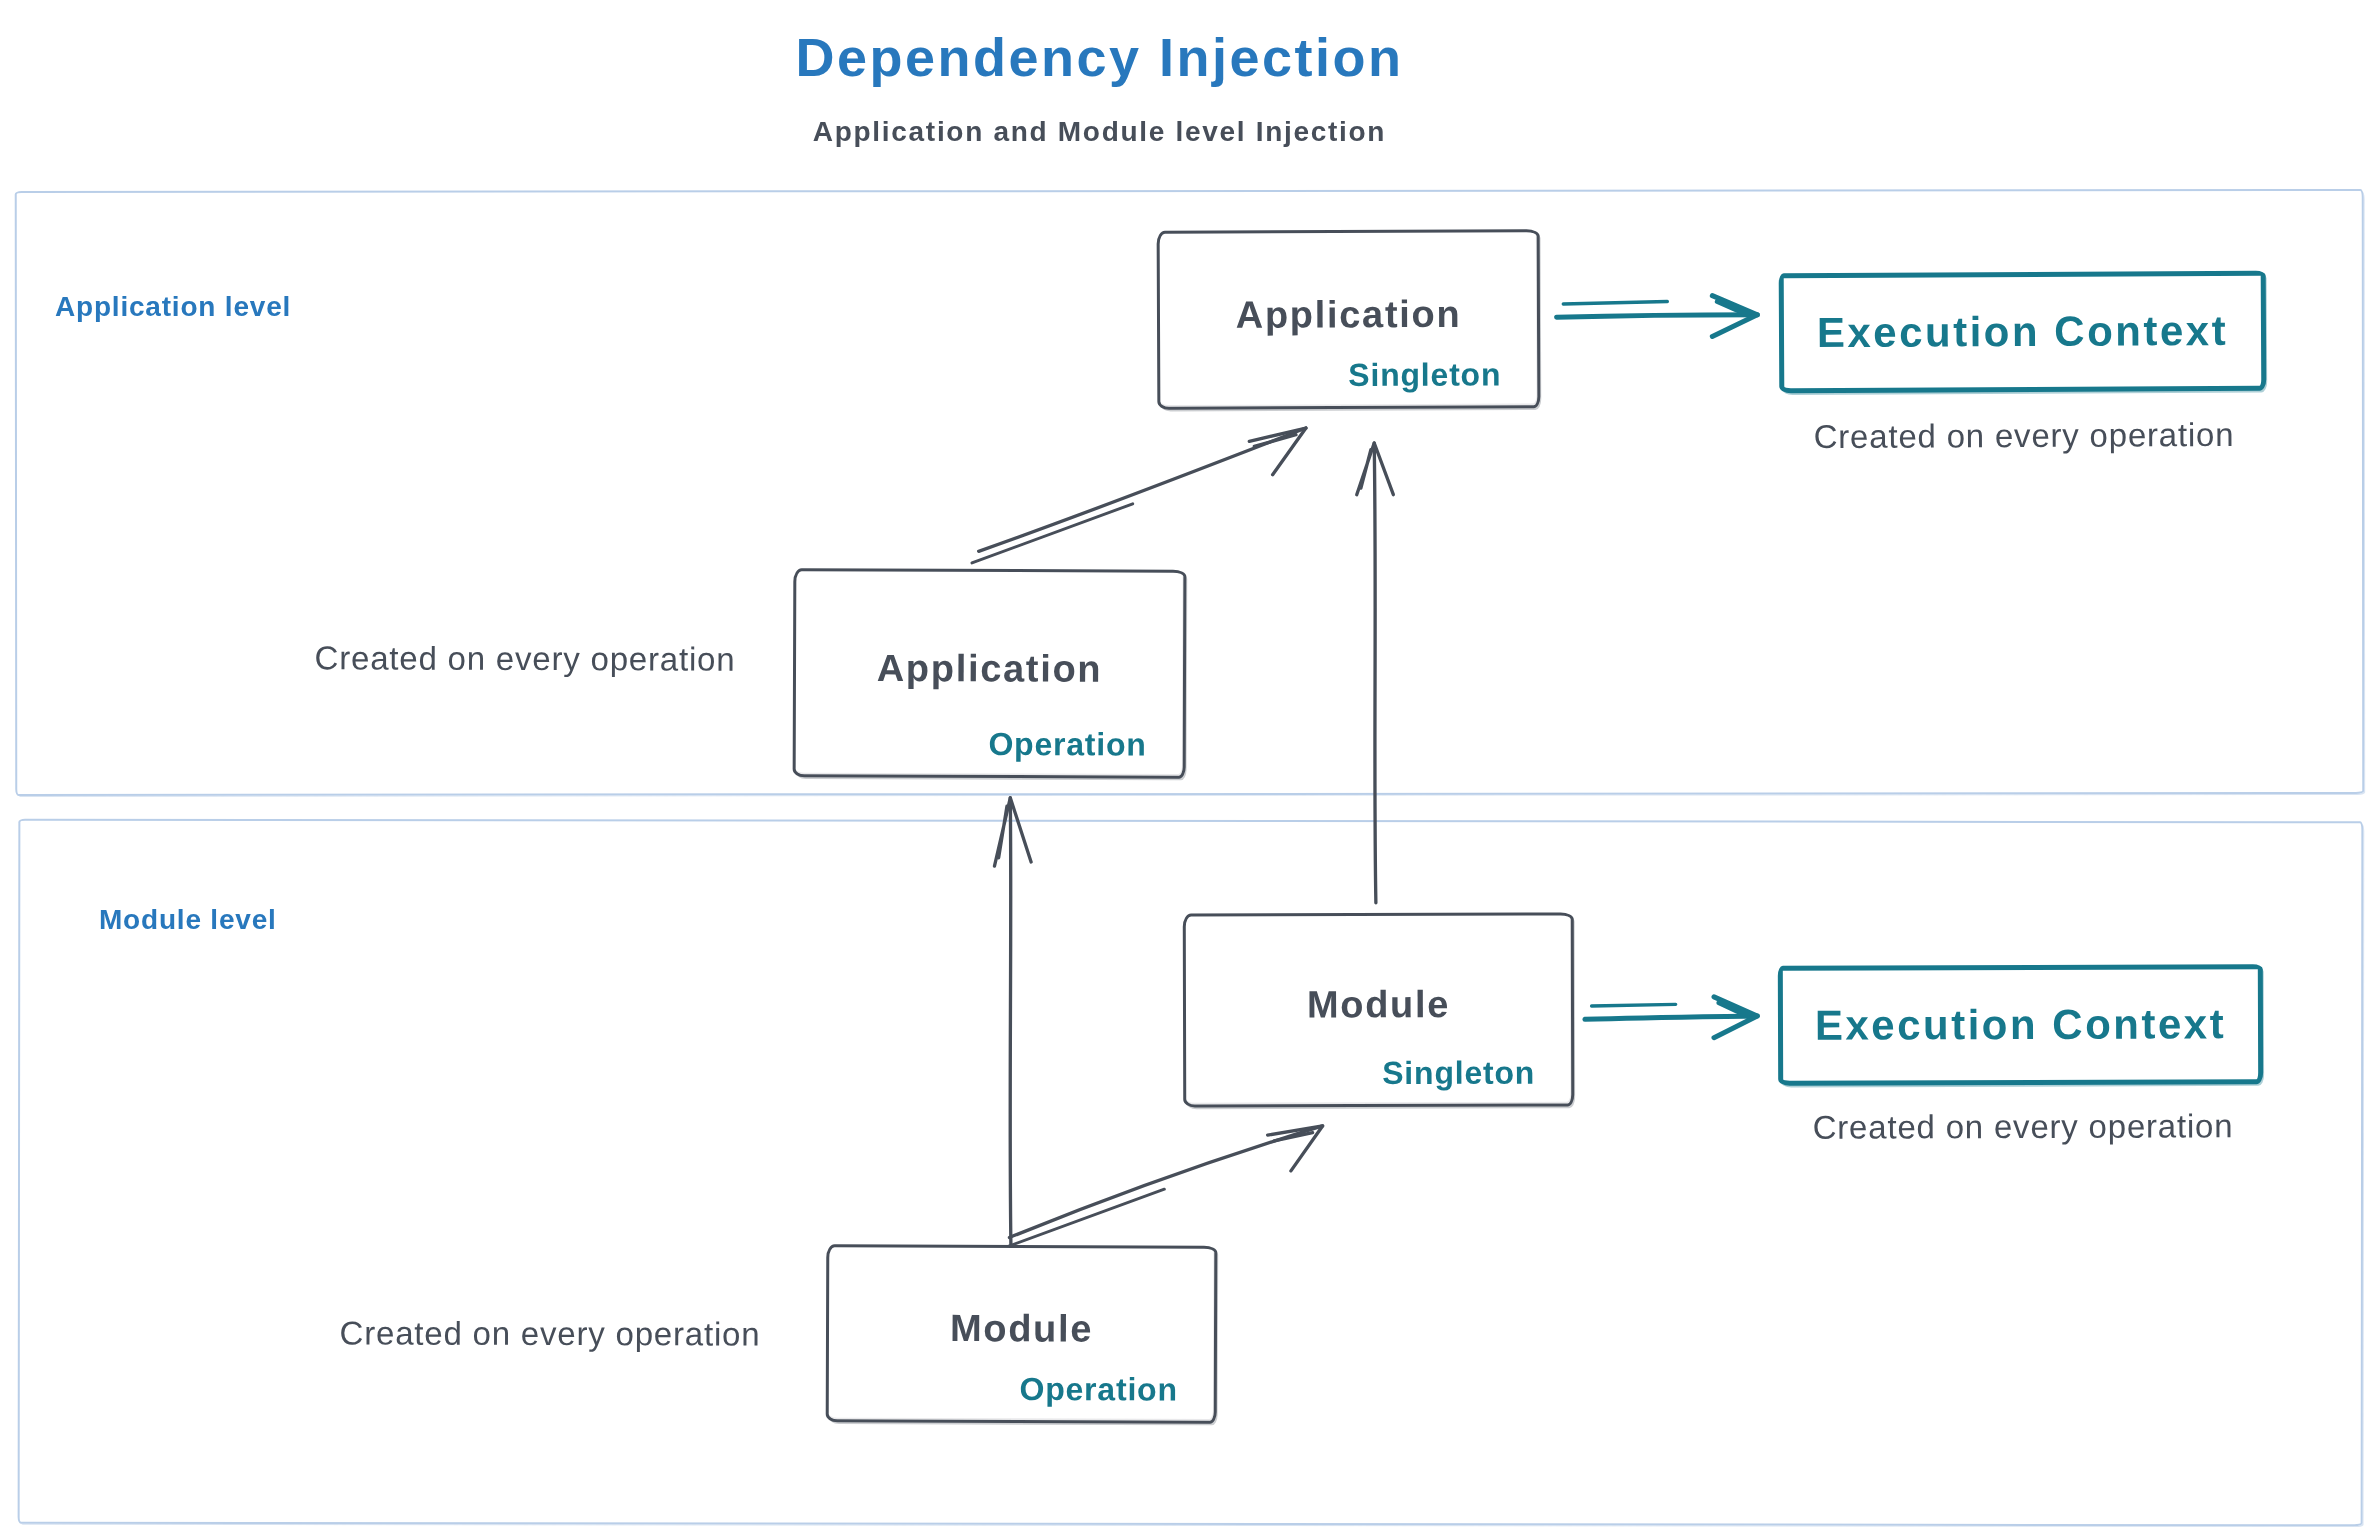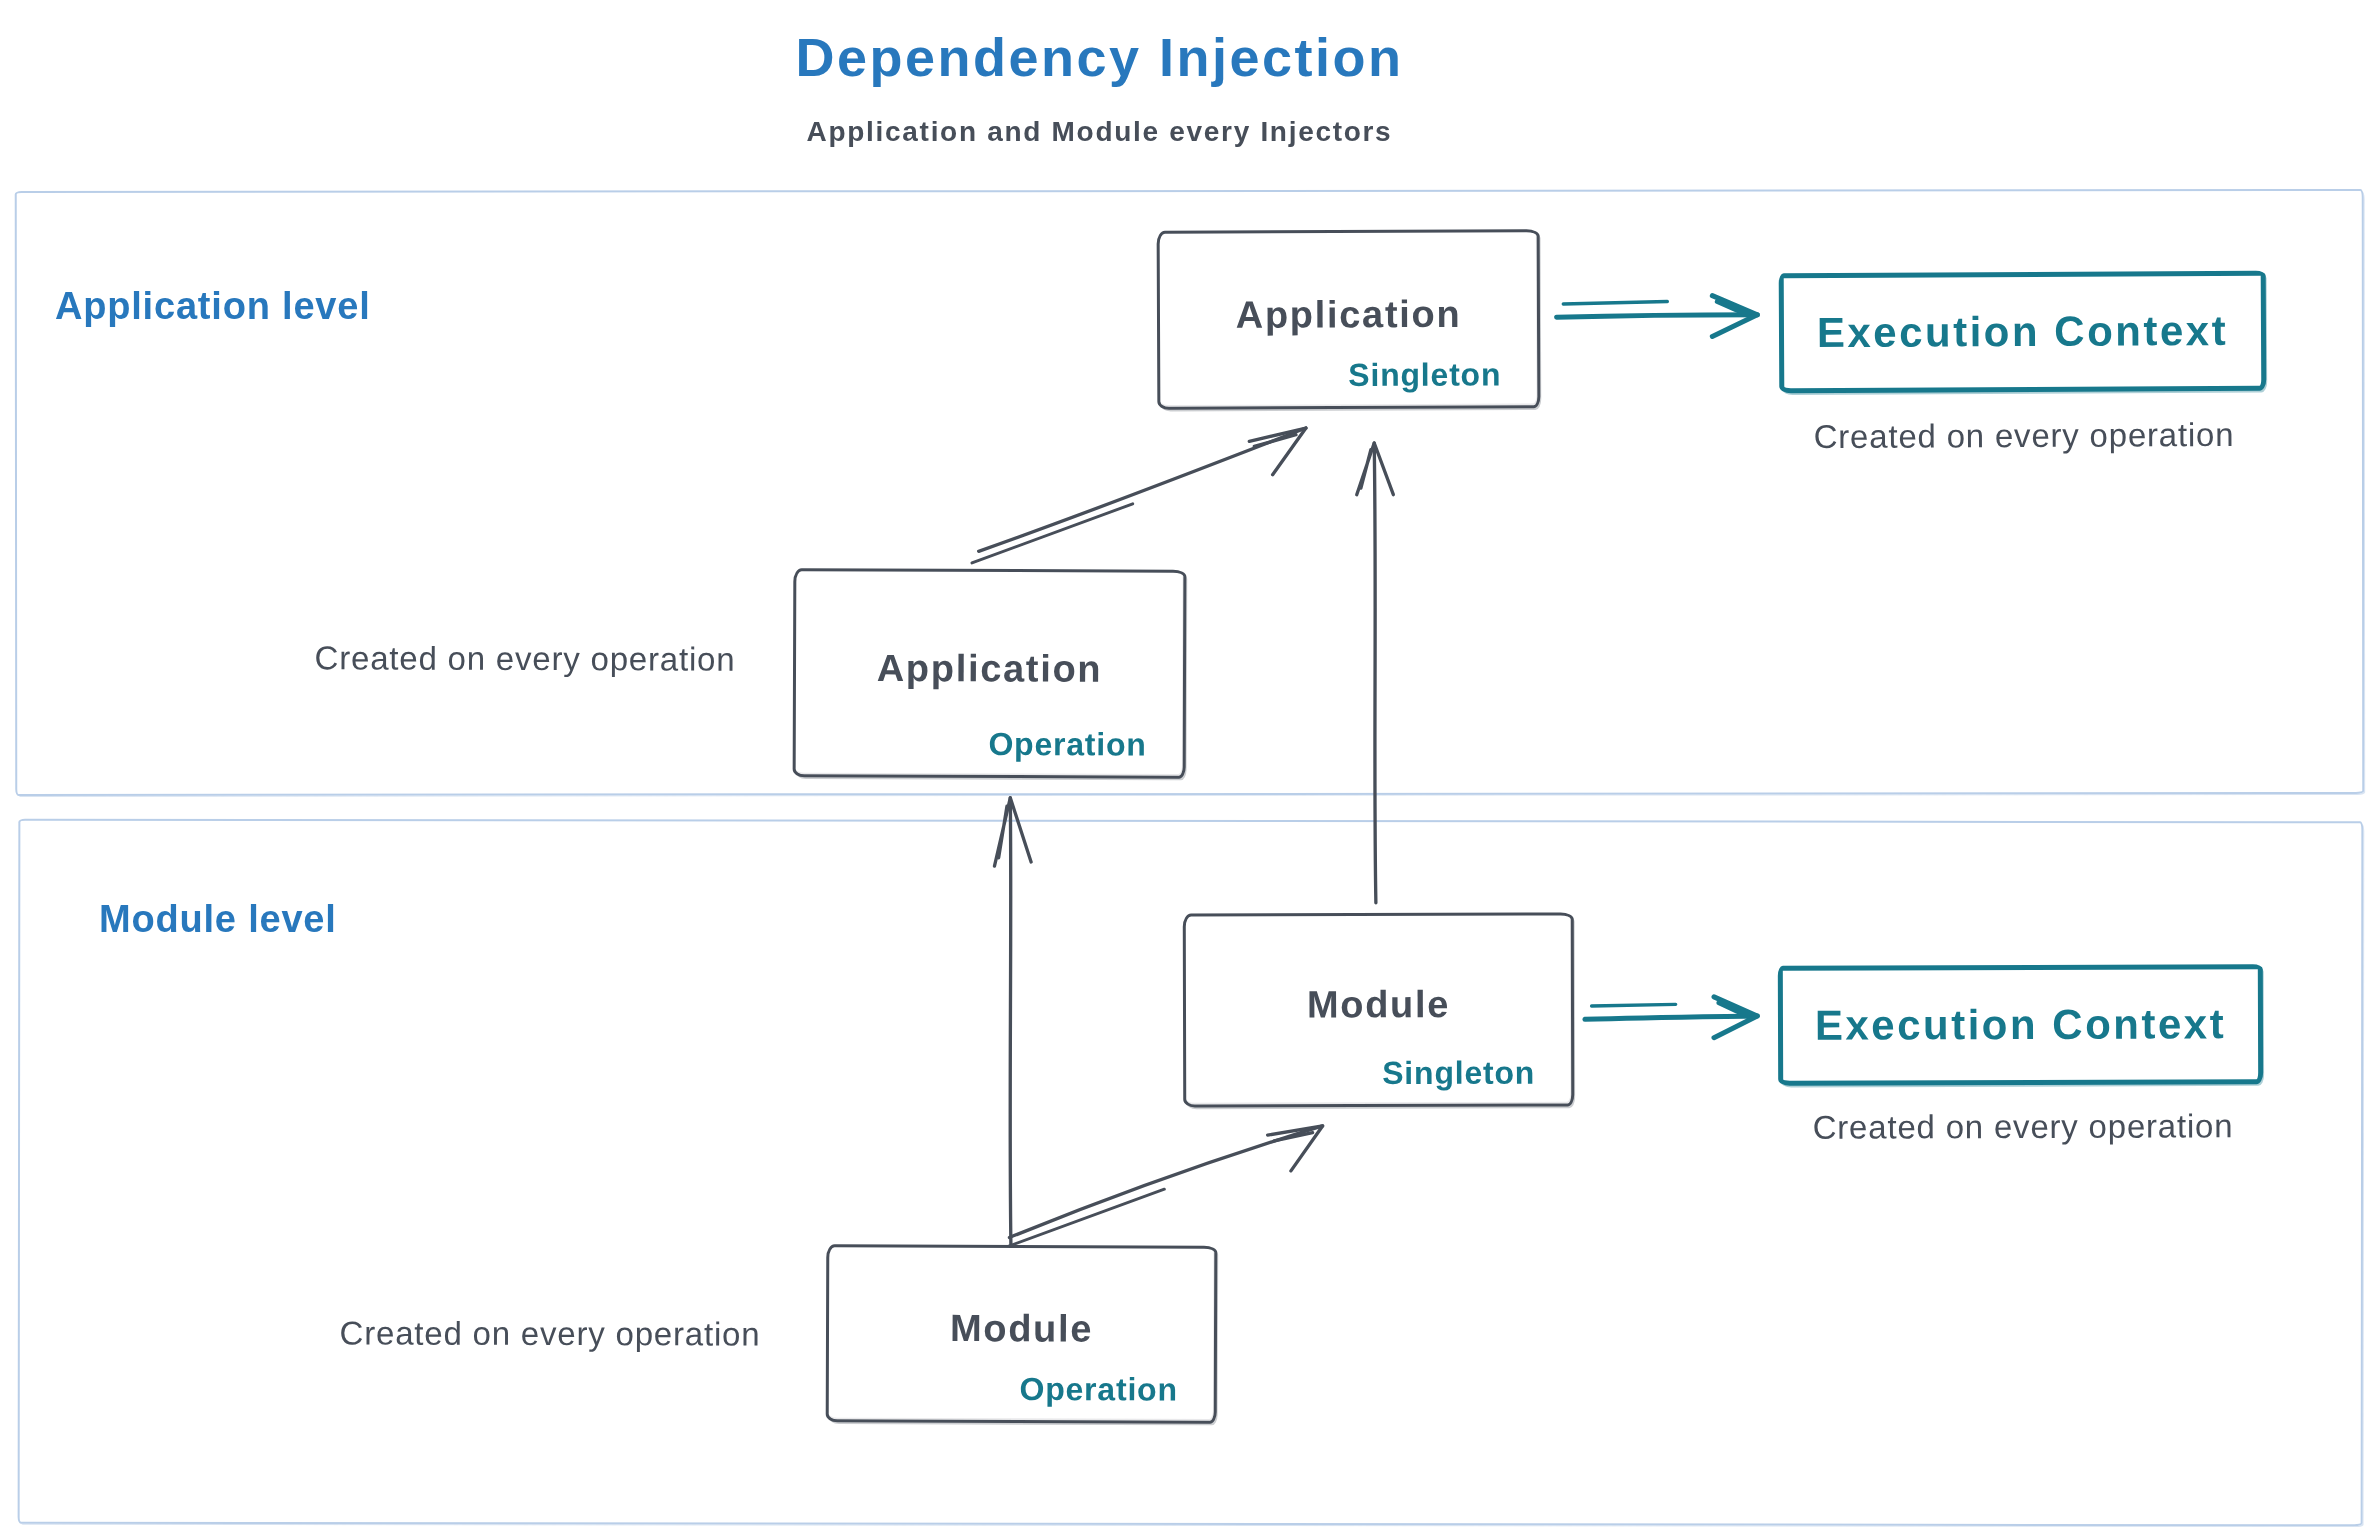--- a/index.html
+++ b/index.html
@@ -22,21 +22,21 @@
 
   
   .panel{
     position:absolute;background:transparent;border:2.5px solid #b9cee8;
     border-radius:6.7px 3.3px 8.3px 3.3px / 3.3px 8.3px 3.3px 6.7px;
     box-shadow:1.7px 1.7px 0 -0.8px rgba(185,206,232,.55);
   }
   .panel-app{left:15px;top:190px;width:2345px;height:601px;transform:rotate(-.05deg);}
   .panel-module{left:18.3px;top:820px;width:2341px;height:701px;transform:rotate(.06deg);}
   .panel-label{
-    position:absolute;font-size:38px;line-height:53px;font-weight:700;
+    position:absolute;font-size:28px;line-height:53px;font-weight:700;
     letter-spacing:0.8px;color:#2878bd;
   }
   .label-app{left:55px;top:280px;}
   .label-module{left:55px;top:893px;margin-left:44px;}
 
   
   .node{
     position:absolute;background:#fff;border:3.3px solid #474e59;
     border-radius:8.3px 13.3px 6.7px 11.7px / 13.3px 6.7px 11.7px 8.3px;
     box-shadow:1.7px 2.5px 0 -0.8px rgba(71,78,89,.28), inset -0.8px -1.7px 0 0 rgba(71,78,89,.12);
@@ -78,21 +78,21 @@
   .cap-module-left{left:292px;top:1313px;width:516px;transform:rotate(.15deg);}
 
   .arrows{position:absolute;left:0;top:0;pointer-events:none;}
 </style>
 </head>
 <body>
 
 <div class="canvas">
 
   <div class="title">Dependency Injection</div>
-  <div class="subtitle">Application and Module every Injectors</div>
+  <div class="subtitle">Application and Module level Injection</div>
 
   <div class="panel panel-app"></div>
   <div class="panel panel-module"></div>
 
   <div class="panel-label label-app">Application level</div>
   <div class="panel-label label-module">Module level</div>
 
   <svg class="arrows" width="2377" height="1534" viewBox="0 0 2854 1842" fill="none">
 
     <path d="M1175 662 C 1300 618, 1450 560, 1568 514" stroke="#474e59" stroke-width="4" stroke-linecap="round"></path>

